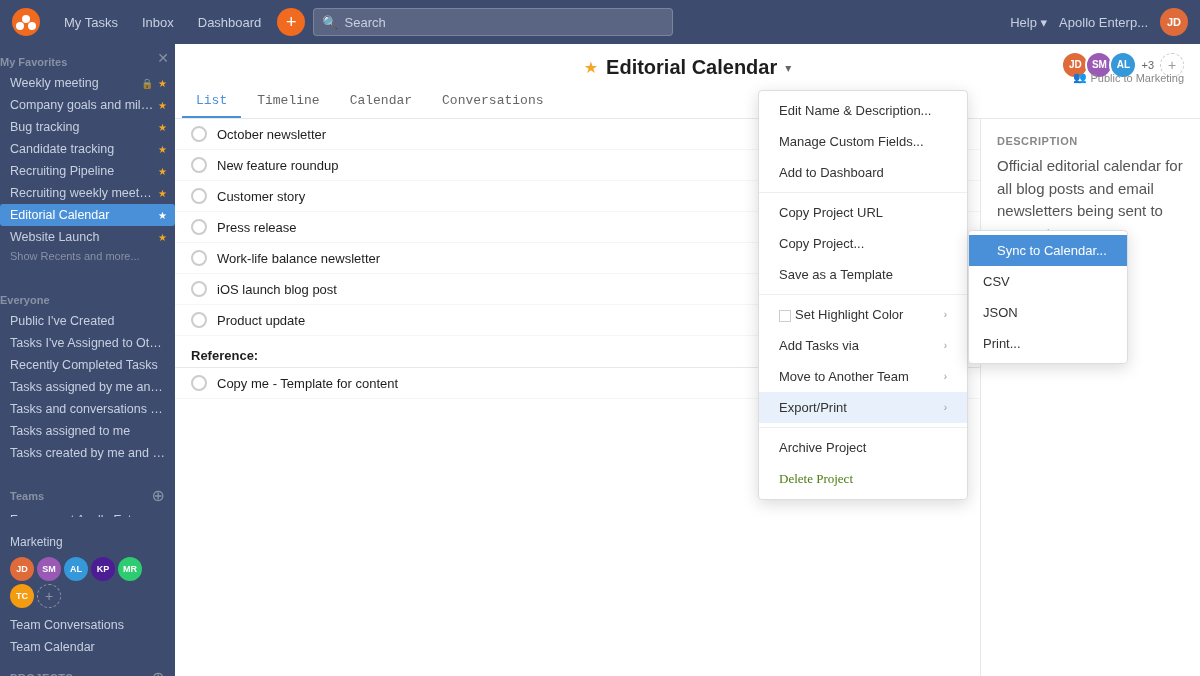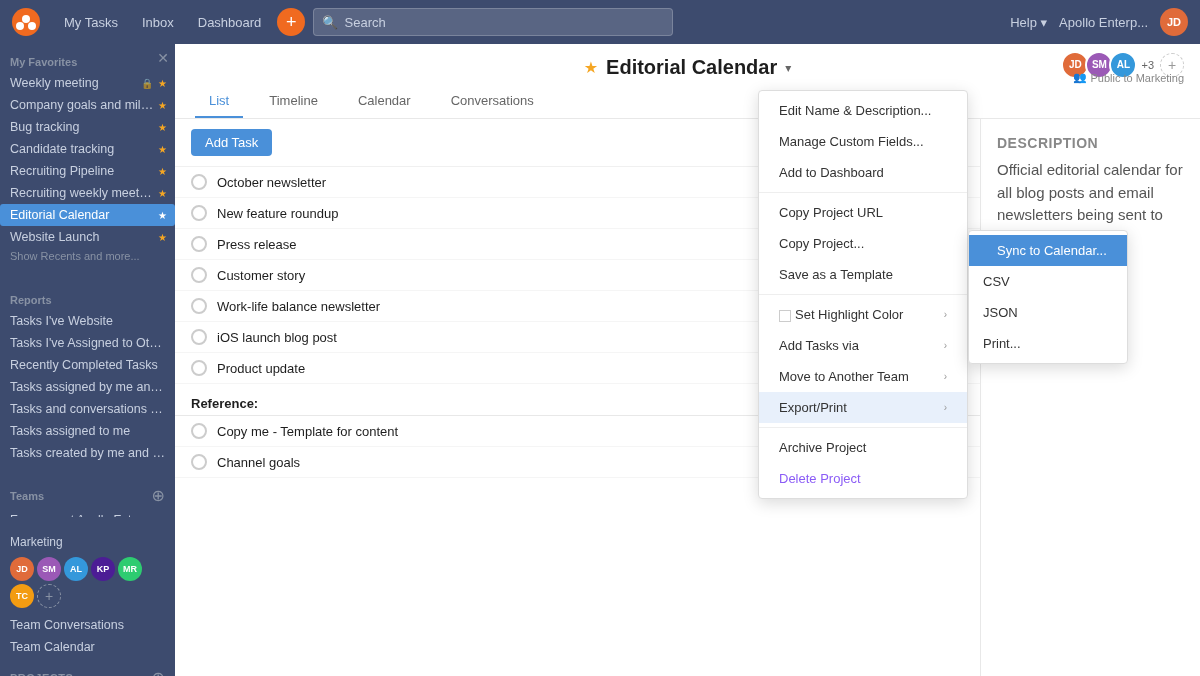--- a/index.html
+++ b/index.html
@@ -64,21 +64,21 @@
       flex-direction: column;
       overflow-y: auto;
       flex-shrink: 0;
     }
     .sidebar::-webkit-scrollbar { width: 4px; }
     .sidebar::-webkit-scrollbar-thumb { background: rgba(255,255,255,0.2); }
     .sidebar-section-title {
       font-size: 11px;
       font-weight: 600;
       color: #8892a4;
-      padding: 12px 10px 4px;
+      padding: 12px 0 4px;
       text-transform: none;
       letter-spacing: 0;
     }
     .sidebar-item {
       display: flex;
       align-items: center;
       padding: 4px 8px 4px 10px;
       cursor: pointer;
       border-radius: 3px;
       color: #c8d0e0;
@@ -144,22 +144,23 @@
       align-items: center;
       gap: 2px;
     }
     .member-avatar { width: 28px; height: 28px; border-radius: 50%; border: 2px solid white; margin-left: -6px; display: flex; align-items: center; justify-content: center; color: white; font-size: 10px; font-weight: 600; cursor: pointer; }
     .member-count { font-size: 11px; color: #666; margin-left: 2px; cursor: pointer; }
     .member-add { width: 24px; height: 24px; border-radius: 50%; border: 1px dashed #ccc; display: flex; align-items: center; justify-content: center; color: #999; font-size: 14px; cursor: pointer; margin-left: 4px; }
 
     .project-tabs {
       display: flex;
       align-items: center;
-      padding: 0 20px;
-      gap: 12px;
+      padding: 0 7px;
+      gap: 2px;
+      font-family: Liberation Mono, monospace;
     }
     .project-tab {
       padding: 8px 14px;
       font-size: 13px;
       color: #666;
       cursor: pointer;
       border-bottom: 2px solid transparent;
       white-space: nowrap;
     }
     .project-tab.active { color: #4a90d9; border-bottom-color: #4a90d9; font-weight: 500; }
@@ -215,21 +216,21 @@
 
     
     .right-panel {
       width: 220px;
       border-left: 1px solid #e8e8e8;
       background: white;
       padding: 16px;
       flex-shrink: 0;
       overflow-y: auto;
     }
-    .panel-desc-title { font-size: 14px; font-weight: 600; color: #888; text-transform: uppercase; letter-spacing: 0.5px; margin-bottom: 8px; }
+    .panel-desc-title { font-size: 11px; font-weight: 600; color: #888; text-transform: uppercase; letter-spacing: 0.5px; margin-bottom: 8px; }
     .panel-desc-text { font-size: 15px; color: #555; line-height: 1.5; }
     .dropdown-menu {
       position: absolute;
       top: 90px;
       left: 758px;
       background: white;
       border: 1px solid #ddd;
       border-radius: 4px;
       box-shadow: 0 4px 16px rgba(0,0,0,0.15);
       width: 210px;
@@ -238,21 +239,21 @@
     }
     .menu-item {
       display: flex;
       align-items: center;
       justify-content: space-between;
       padding: 8px 20px;
       font-size: 13px;
       color: #333;
       cursor: pointer;
     }
-    .menu-item.danger { color: #8b5cf6; }
+    .menu-item.danger { color: #4d7c0f; font-family: Liberation Serif, serif; }
     .menu-item .arrow { color: #999; font-size: 10px; }
     .menu-divider { height: 1px; background: #eee; margin: 4px 0; }
 
     
     .submenu {
       position: absolute;
       top: 230px;
       left: 968px;
       background: white;
       border: 1px solid #ddd;
@@ -337,23 +338,23 @@
       <span class="sidebar-star" style="color:white;">★</span>
     </div>
     <div class="sidebar-item">
       <span class="sidebar-item-text">Website Launch</span>
       <span class="sidebar-star">★</span>
     </div>
 
     <div class="show-recents">Show Recents and more...</div>
     <div class="sidebar-divider"></div>
 
-    <div class="sidebar-section-title">Reports</div>
-    <div class="sidebar-item">
-        <span class="sidebar-item-text">Tasks I've Website</span>
+    <div class="sidebar-section-title">Everyone</div>
+    <div class="sidebar-item">
+        <span class="sidebar-item-text">Public I've Created</span>
       </div>
     <div class="sidebar-item">
         <span class="sidebar-item-text">Tasks I've Assigned to Others</span>
       </div>
     <div class="sidebar-item">
         <span class="sidebar-item-text">Recently Completed Tasks</span>
       </div>
     <div class="sidebar-item">
         <span class="sidebar-item-text">Tasks assigned by me and assi...</span>
       </div>
@@ -426,27 +427,20 @@
         <div class="project-tab active">List</div>
         <div class="project-tab">Timeline</div>
         <div class="project-tab">Calendar</div>
         <div class="project-tab">Conversations</div>
       </div>
     </div>
 
     <div class="task-list-area">
       <div class="task-list-main">
 
-        <div class="task-toolbar">
-          <button class="add-task-btn">Add Task</button>
-          <div class="task-toolbar-right">
-            <span class="toolbar-key">Key</span>
-            <span class="toolbar-filter-icon">⚙</span>
-          </div>
-        </div>
 
         <div class="task-row">
           <div class="task-check"></div>
           <span class="task-name">October newsletter</span>
           <div class="task-meta">
             <span class="task-due today">Today</span>
             <span class="task-project-tag">Pro...</span>
           </div>
           <span class="task-arrow">›</span>
         </div>
@@ -454,38 +448,38 @@
           <div class="task-check"></div>
           <span class="task-name">New feature roundup</span>
           <div class="task-meta">
             <span class="task-due today">Today</span>
             <span class="task-project-tag">Pro...</span>
           </div>
           <span class="task-arrow">›</span>
         </div>
         <div class="task-row">
           <div class="task-check"></div>
+          <span class="task-name">Customer story</span>
+          <div class="task-meta">
+            <span class="task-due tomorrow">Tomorrow</span>
+            <span class="task-project-tag">Cu...</span>
+          </div>
+          <span class="task-arrow">›</span>
+        </div>
+        <div class="task-row">
+          <div class="task-check"></div>
           <span class="task-name">Press release</span>
           <div class="task-meta">
             <span class="task-due today">Today</span>
             <span class="task-project-tag">Pre...</span>
           </div>
           <span class="task-arrow">›</span>
         </div>
         <div class="task-row">
           <div class="task-check"></div>
-          <span class="task-name">Customer story</span>
-          <div class="task-meta">
-            <span class="task-due tomorrow">Tomorrow</span>
-            <span class="task-project-tag">Cu...</span>
-          </div>
-          <span class="task-arrow">›</span>
-        </div>
-        <div class="task-row">
-          <div class="task-check"></div>
           <span class="task-name">Work-life balance newsletter</span>
           <div class="task-meta">
             <span class="task-due tomorrow">Tomorrow</span>
             <span class="task-project-tag">Wo...</span>
           </div>
           <span class="task-arrow">›</span>
         </div>
         <div class="task-row">
           <div class="task-check"></div>
           <span class="task-name">iOS launch blog post</span>
@@ -502,30 +496,20 @@
           </div>
           <span class="task-arrow">›</span>
         </div>
 
         <div class="section-header">Reference:</div>
 
         <div class="task-row">
           <div class="task-check"></div>
           <span class="task-name">Copy me - Template for content</span>
           <div class="task-meta"></div>
-          <span class="task-arrow">›</span>
-        </div>
-        <div class="task-row">
-          <div class="task-check"></div>
-          <span class="task-name">Channel goals</span>
-          <div class="task-meta">
-            <span style="color:#ccc;font-size:11px;">—</span>
-            <span style="color:#ccc;font-size:11px;">—</span>
-            <span style="color:#ccc;font-size:11px;">—</span>
-          </div>
           <span class="task-arrow">›</span>
         </div>
       </div>
 
       <div class="right-panel">
         <div class="panel-desc-title">DESCRIPTION</div>
         <div class="panel-desc-text">Official editorial calendar for all blog posts and email newsletters being sent to our customers.</div>
       </div>
     </div>
   </div>

